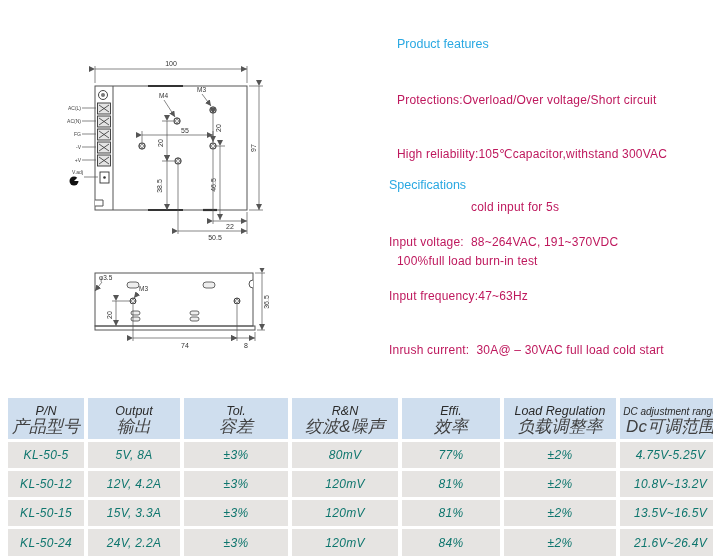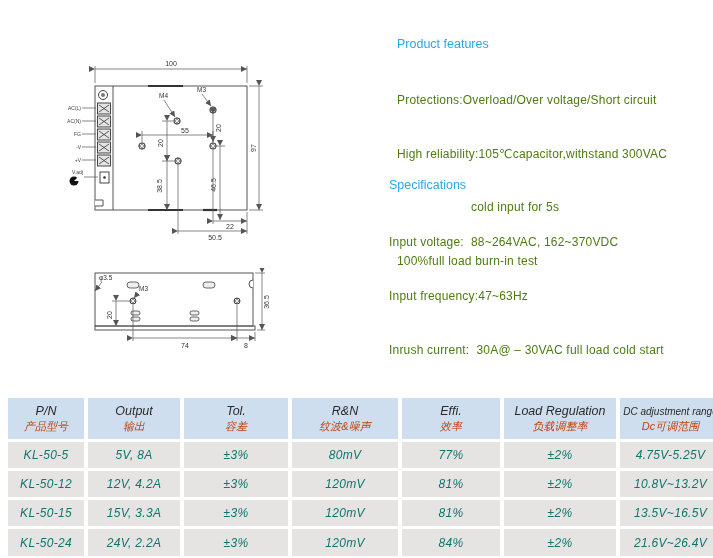--- a/index.html
+++ b/index.html
@@ -4,41 +4,41 @@
 <style>
   html,body{margin:0;padding:0;background:#fff;}
   .page{position:relative;width:713px;height:558px;background:#fff;overflow:hidden;
         font-family:"Liberation Sans","DejaVu Sans",sans-serif;color:#2b2b2b;padding-left:32px;}
 
   
   .textblock{position:absolute;white-space:pre-wrap;}
   .features{left:397px;top:1px;width:312px;}
   .specs{left:389px;top:142px;width:320px;}
   .block-title{color:var(--accent,#29a8e2);font-size:12.5px;margin:0 0 5px 0;font-weight:400;}
-  .tline{font-size:12px;line-height:17.5px;color:#4d7c0f;letter-spacing:.2px;}
+  .tline{font-size:12px;line-height:17.5px;color:#be185d;letter-spacing:.2px;}
   .tline.indent{padding-left:74px;}
   .specs .tline{line-height:18px;}
 
   
   .drawing{position:absolute;}
   .tv{left:60px;top:53px;}
   .sv{left:85px;top:268px;}
   svg text{font-family:"Liberation Sans","DejaVu Sans",sans-serif;fill:#333;}
   .dimtxt{font-size:7px;}
   .lbl{font-size:6.5px;}
   .term{font-size:5px;fill:#444;}
 
   
   .spec-table{position:absolute;left:8px;top:398px;width:713px;height:160px;
     display:grid;grid-template-columns:76px 92px 104px 106px 98px 112px 101px;
     grid-template-rows:41px 26px 26px 26px 27px;column-gap:4px;row-gap:3px;background:#fff;font-style:italic;}
   .hcell{background:var(--header_bg,#cfdeee);display:flex;flex-direction:column;
          align-items:center;justify-content:center;text-align:center;}
   .hcell .en{font-size:12.5px;color:#2b2b2b;line-height:15px;}
-  .hcell .zh{font-size:11px;color:#c2410c;line-height:15px;}
+  .hcell .zh{font-size:17px;color:#404040;line-height:15px;}
   .hcell.narrow .en{font-size:10px;}
   .dcell{background:var(--row_bg,#e6e4e2);display:flex;align-items:center;justify-content:center;
          font-size:12px;color:#0f766e;letter-spacing:.3px;}
 </style>
 </head>
 <body>
 
 <div class="page">
 
   <svg class="drawing tv" width="320" height="212" viewBox="0 0 320 212">
@@ -214,21 +214,21 @@
   <div class="textblock features">
     <p class="block-title">Product features</p>
     <div class="tline">Protections:Overload/Over voltage/Short circuit</div>
     <div class="tline">High reliability:105℃capacitor,withstand 300VAC</div>
     <div class="tline indent">cold input for 5s</div>
     <div class="tline">100%full load burn-in test</div>
   </div>
 
   <div class="textblock specs">
     <p class="block-title">Specifications</p>
-    <div class="tline">Input voltage:  88~264VAC, 162~370VDC</div>
+    <div class="tline">Input voltage:  88~264VAC, 191~370VDC</div>
     <div class="tline">Input frequency:47~63Hz</div>
     <div class="tline">Inrush current:  30A@ – 30VAC full load cold start</div>
     <div class="tline">Hold up time:  ≥20ms@ – 30VAC full load</div>
     <div class="tline">Overload protection:  110%~150% auto-recovery</div>
     <div class="tline">Over voltage protection:110%~145%</div>
     <div class="tline">Operatingtemperature:  -20~70℃</div>
   </div>
 
   <div class="spec-table">
 

